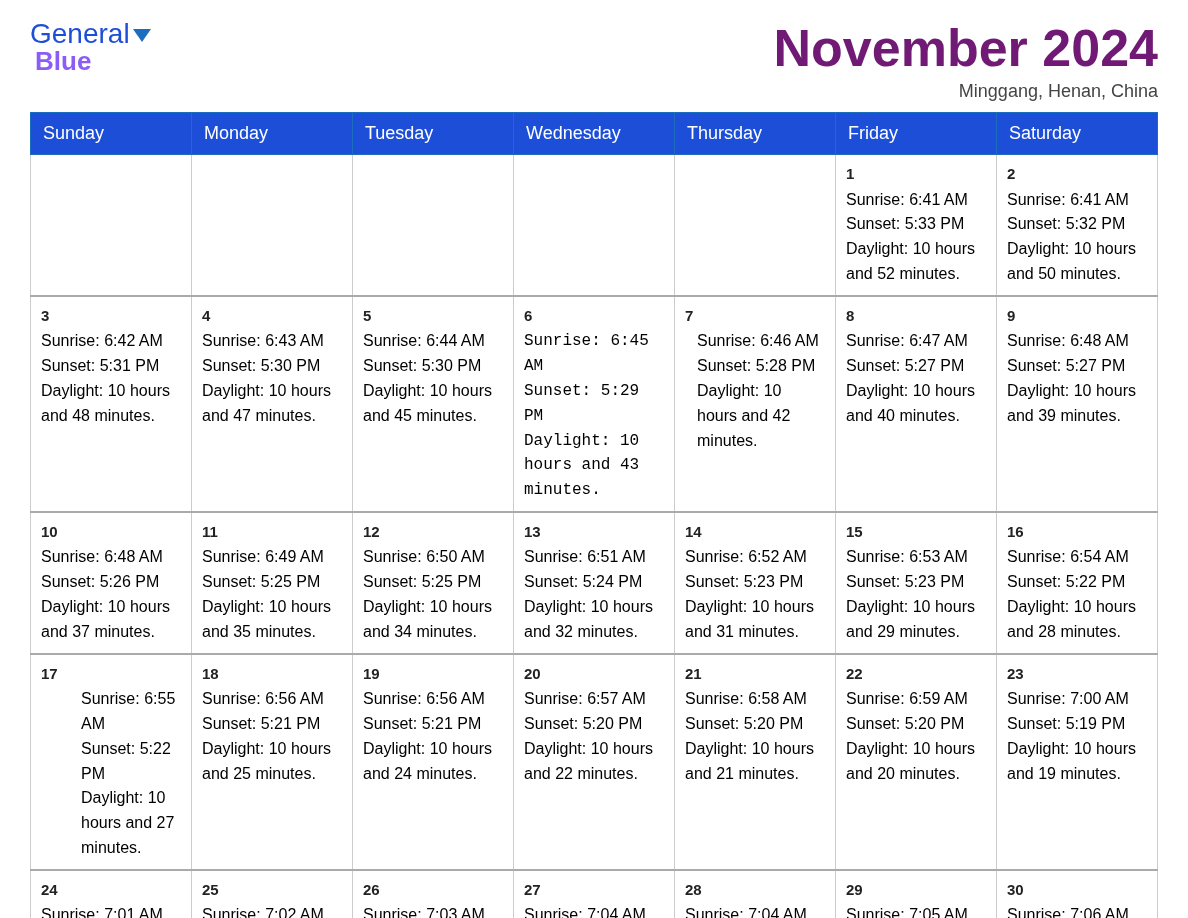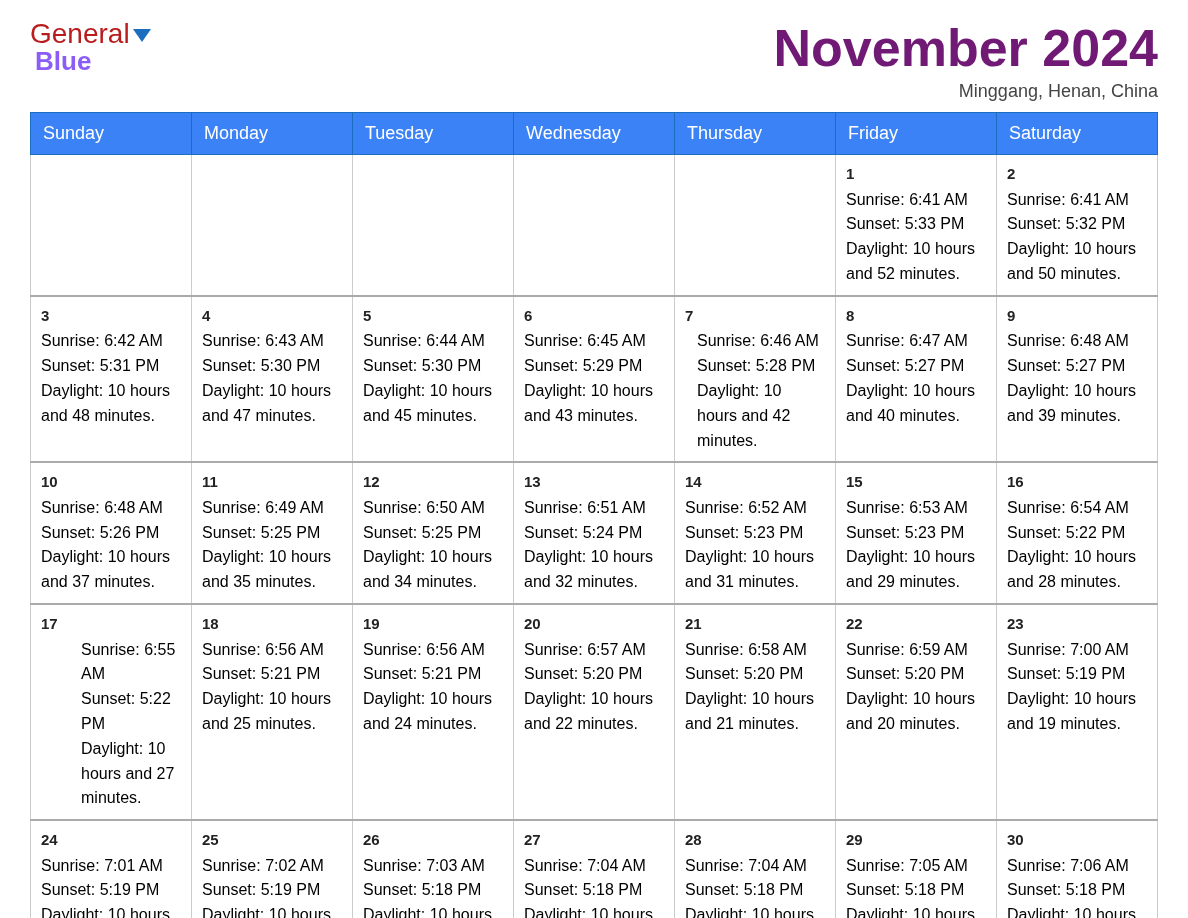--- a/index.html
+++ b/index.html
@@ -20,21 +20,21 @@
       display: flex;
       flex-direction: column;
       align-items: flex-start;
     }
     .logo-text {
       font-size: 28px;
       font-weight: normal;
       color: #333;
       line-height: 1;
     }
-    .logo-text span.general { color: #b91c1c; }
+    .logo-text span.general { color: #1d4ed8; }
     .logo-line2 {
       color: #8b5cf6;
       font-size: 26px;
       font-weight: bold;
       margin-top: -2px;
       padding-left: 5px;
     }
     .title-section {
       text-align: right;
     }
@@ -48,21 +48,21 @@
       font-size: 18px;
       color: #444;
       margin-top: 4px;
     }
     .calendar {
       width: 100%;
       border-collapse: collapse;
       margin-top: 10px;
     }
     .calendar th {
-      background-color: #3b82f6;
+      background-color: #1d4ed8;
       color: #fff;
       font-size: 18px;
       font-weight: normal;
       padding: 10px 12px;
       text-align: left;
       border: 1px solid #1a6ebd;
     }
     .calendar td {
       vertical-align: top;
       padding: 8px 10px;
@@ -155,21 +155,21 @@
 Daylight: 10 hours and 47 minutes.</div>
         </td>
         <td>
           <span class="day-number">5</span>
           <div class="day-info" style="white-space: pre-line;">Sunrise: 6:44 AM
 Sunset: 5:30 PM
 Daylight: 10 hours and 45 minutes.</div>
         </td>
         <td>
           <span class="day-number">6</span>
-          <div class="day-info" style="white-space: pre-line;">Sunrise: 6:45 AM
+          <div class="day-info" style="white-space: pre-line; font-family: Liberation Mono, monospace;">Sunrise: 6:45 AM
 Sunset: 5:29 PM
 Daylight: 10 hours and 43 minutes.</div>
         </td>
         <td>
           <span class="day-number">7</span>
           <div class="day-info" style="white-space: pre-line; margin-left: 12px;">Sunrise: 6:46 AM
 Sunset: 5:28 PM
 Daylight: 10 hours and 42 minutes.</div>
         </td>
         <td>

